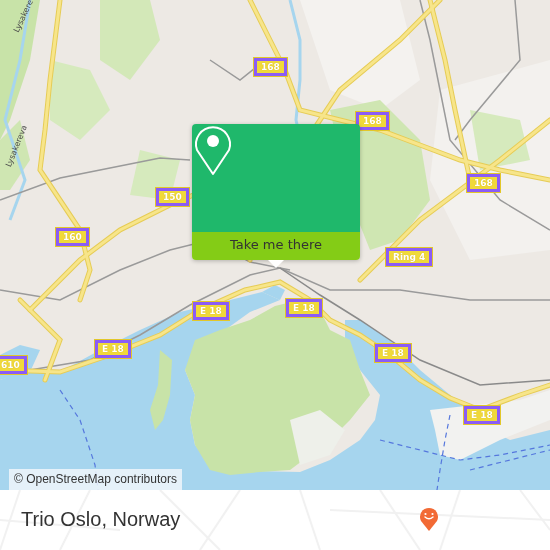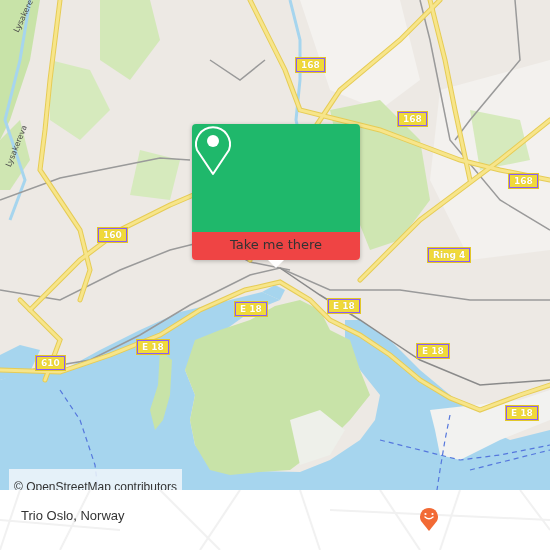--- a/index.html
+++ b/index.html
@@ -1,51 +1,51 @@
 <!DOCTYPE html>
 <html><head>
 <meta charset="utf-8">
 <style>
   * { margin: 0; padding: 0; box-sizing: border-box; }
   html, body { width: 550px; height: 550px; overflow: hidden; background: #ffffff; }
   body { font-family: "DejaVu Sans", sans-serif; position: relative; }
   .map { position: absolute; left: 0; top: 0; width: 550px; height: 490px; overflow: hidden; background: #ede9e4; }
   .map svg { position: absolute; left: 0; top: 0; }
   .shield {
-    position: absolute; background: #f0d93a; border: 1px solid #8b5cf6; outline: 1px solid #e2c72a;
+    position: absolute; background: #f0d93a; border: 3px solid #8b5cf6; outline: 1px solid #e2c72a;
     color: #ffffff; font-family: "DejaVu Sans", sans-serif; font-weight: bold; font-size: 9px;
-    line-height: 12px; padding: 0 4px; white-space: nowrap; text-shadow: 0 0 1px #c9ad10; margin-left: 42px;
+    line-height: 12px; padding: 0 4px; white-space: nowrap; text-shadow: 0 0 1px #c9ad10;
   }
   .street-label { position: absolute; font-size: 8px; color: #4a4a4a; white-space: nowrap; transform-origin: left top; }
   .popup {
     position: absolute; left: 192px; top: 124px; width: 168px; height: 136px;
     border-radius: 4px; overflow: visible; box-shadow: 0 1px 4px rgba(0,0,0,0.25);
   }
   .popup-top {
     height: 108px; background: #1fb86b; border-radius: 4px 4px 0 0; position: relative;
   }
   .popup-bottom {
-    height: 28px; background: #ef4444; border-radius: 0 0 4px 4px; text-align: center;
+    height: 28px; background: #84cc16; border-radius: 0 0 4px 4px; text-align: center;
     font-size: 13px; line-height: 26px; color: #333333; cursor: pointer;
   }
   .popup-arrow {
     position: absolute; left: 76px; bottom: -8px; width: 0; height: 0;
     border-left: 8px solid transparent; border-right: 8px solid transparent; border-top: 8px solid #ffffff;
   }
   .pin { position: absolute; left: 63px; top: 30px; }
   .attribution {
-    position: absolute; left: 9px; top: 469px; height: 21px; padding: 8px 5px;
+    position: absolute; left: 9px; top: 469px; height: 21px; padding: 0 5px;
     background: rgba(240, 246, 250, 0.85); font-family: "Liberation Sans", sans-serif;
     font-size: 12px; line-height: 21px; color: #333333;
   }
   .footer { position: absolute; left: 0; top: 490px; width: 550px; height: 60px; background: #ffffff; overflow: hidden; }
   .footer svg.bg { position: absolute; left: 0; top: 0; }
   .place-name {
     position: absolute; left: 21px; top: 18px; font-family: "Liberation Sans", sans-serif;
-    font-size: 13px; color: #333333;
+    font-size: 20px; color: #333333;
   }
   .logo { position: absolute; left: 419px; top: 16px; display: flex; align-items: center; }
   .logo-text {
     font-family: "DejaVu Sans", sans-serif; font-size: 22px; color: #333333; letter-spacing: -0.5px;
     margin-left: 3px; line-height: 26px;
   }
 </style>
 </head>
 <body>
 

